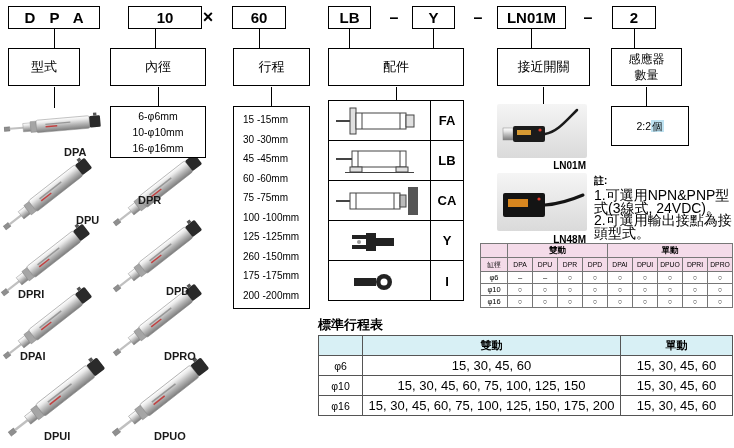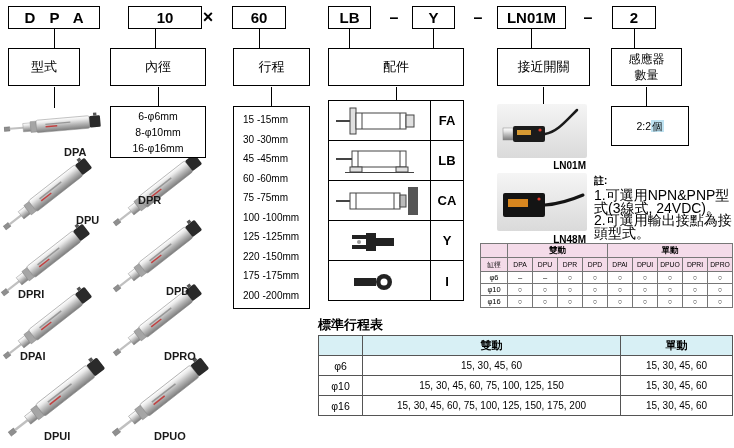--- a/index.html
+++ b/index.html
@@ -53,21 +53,21 @@
   table.compat{position:absolute;left:480px;top:243px;border-collapse:collapse;table-layout:fixed;width:252px;}
   .compat th,.compat td{border:1px solid #777;padding:0;text-align:center;overflow:hidden;}
   .compat .gh{background:#f4dbe9;height:13px;font-size:8.5px;font-weight:bold;}
   .compat .mh{background:#f4dbe9;height:13px;font-size:6.8px;font-weight:normal;}
   .compat td{height:11px;font-size:7.5px;line-height:11px;}
   
   .stroke-title{position:absolute;left:318px;top:316px;font-size:13px;font-weight:bold;}
   table.stroketbl{position:absolute;left:318px;top:335px;border-collapse:collapse;table-layout:fixed;width:414px;}
   .stroketbl th,.stroketbl td{border:1px solid #555;height:19px;padding:0;text-align:center;}
   .stroketbl th{background:#d8f0f5;font-size:11px;font-weight:bold;}
-  .stroketbl td{font-size:10px;}
+  .stroketbl td{font-size:13px;}
   .stroketbl td.bore{font-size:10.5px;}
 </style>
 </head>
 <body>
 
 <svg width="0" height="0" style="position:absolute" aria-hidden="true">
   <defs>
     <linearGradient id="metal" x1="0" y1="0" x2="0" y2="1">
       <stop offset="0" stop-color="#ffffff"></stop>
       <stop offset="0.25" stop-color="#e9e9e9"></stop>
@@ -186,33 +186,33 @@
 <span class="cyl-label" style="left:138px;top:194px">DPR</span>
 <span class="cyl-label" style="left:18px;top:288px">DPRI</span>
 <span class="cyl-label" style="left:166px;top:285px">DPD</span>
 <span class="cyl-label" style="left:20px;top:350px">DPAI</span>
 <span class="cyl-label" style="left:164px;top:350px">DPRO</span>
 <span class="cyl-label" style="left:44px;top:430px">DPUI</span>
 <span class="cyl-label" style="left:154px;top:430px">DPUO</span>
 
 <div class="optbox" style="left:110px;top:106px;width:96px;height:52px;display:flex;flex-direction:column;justify-content:center">
   <div class="bore-line">6-φ6mm</div>
-  <div class="bore-line">8-φ10mm</div>
+  <div class="bore-line">10-φ10mm</div>
   <div class="bore-line">16-φ16mm</div>
 </div>
 
 <div class="optbox" style="left:233px;top:106px;width:77px;height:203px;padding-top:3px">
   <div class="stroke-line">15 -15mm</div>
   <div class="stroke-line">30 -30mm</div>
   <div class="stroke-line">45 -45mm</div>
   <div class="stroke-line">60 -60mm</div>
   <div class="stroke-line">75 -75mm</div>
   <div class="stroke-line">100 -100mm</div>
   <div class="stroke-line">125 -125mm</div>
-  <div class="stroke-line">220 -150mm</div>
+  <div class="stroke-line">260 -150mm</div>
   <div class="stroke-line">175 -175mm</div>
   <div class="stroke-line">200 -200mm</div>
 </div>
 
 <div class="optbox" style="left:328px;top:100px;width:136px;height:201px">
   <div class="accrow">
     <div class="accdraw">
       <svg width="96" height="36" viewBox="0 0 96 36">
         <line x1="4" y1="18" x2="20" y2="18" stroke="#444" stroke-width="2"></line>
         <rect x="18" y="5" width="6" height="26" fill="#e0e0e0" stroke="#444"></rect>

